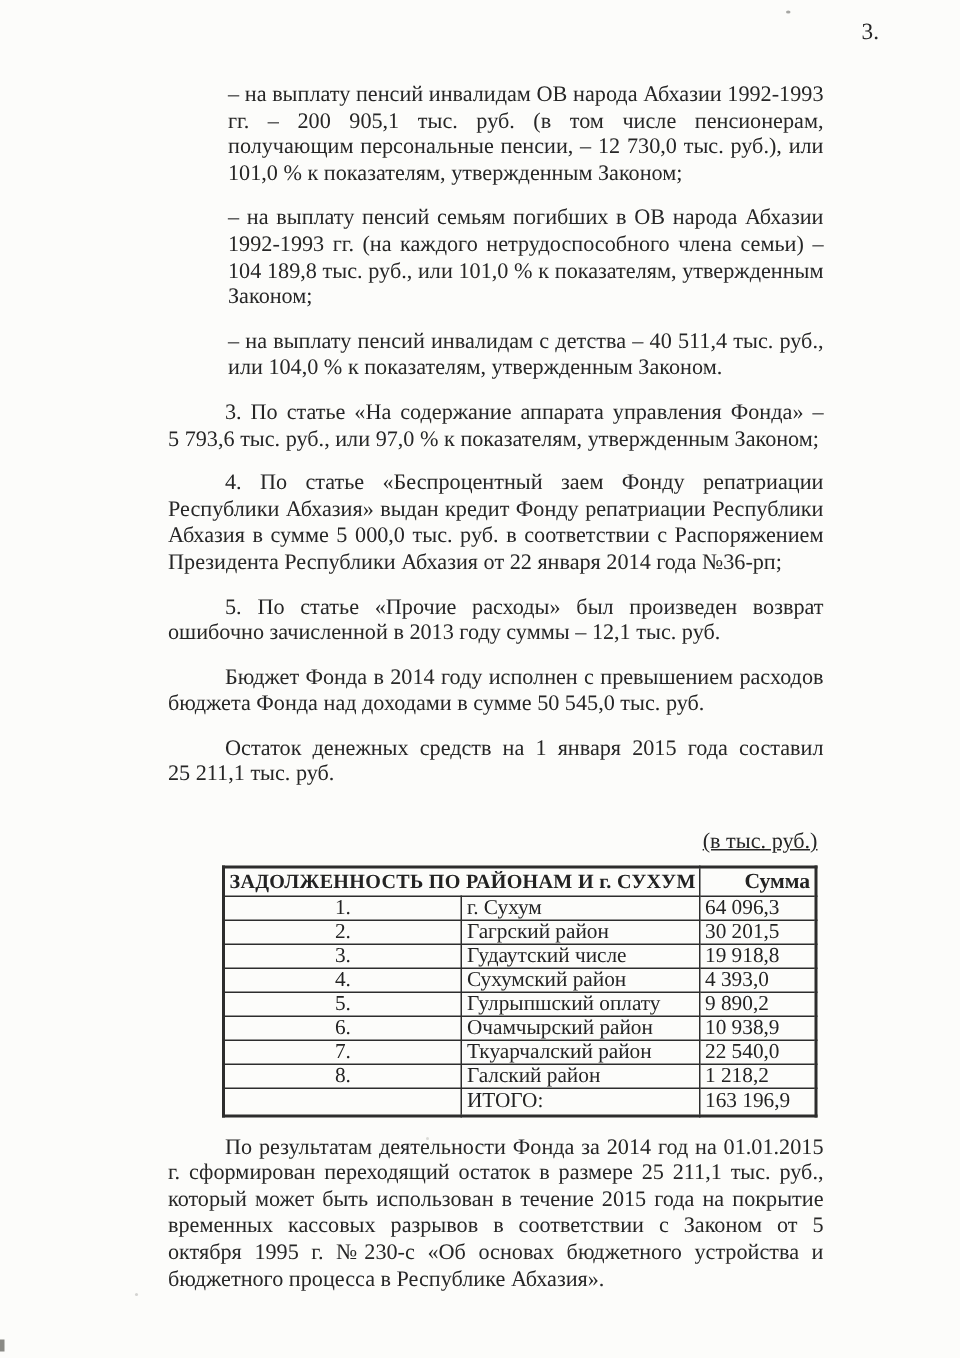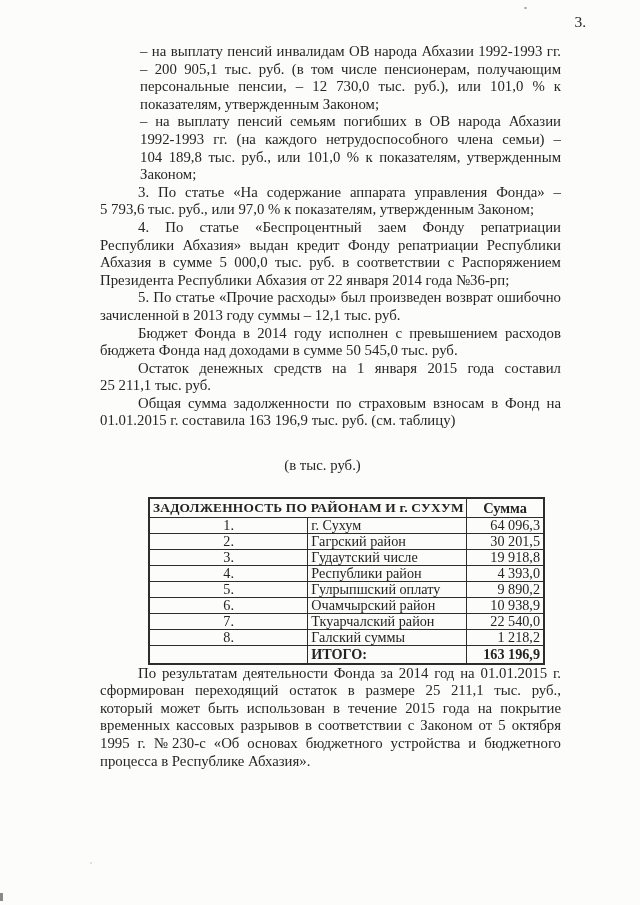--- a/index.html
+++ b/index.html
@@ -14,47 +14,47 @@
   .page { position: absolute; inset: 0; }
   .page-number {
     position: absolute; top: 13px; right: 54px;
     font-size: 15.5px;
   }
   .doc-body {
     position: absolute; left: 100px; top: 43px; width: 461px;
     font-size: 14.8px; line-height: 17.6px;
     text-align: justify;
   }
-  .doc-body p { margin: 0; }
+  .doc-body p { margin: 12px; }
   .bullet-list { margin-left: 40px; width: 421px; }
   .para { text-indent: 38px; }
   .units-note {
     margin-top: 27px; padding-right: 16px;
-    text-align: center; text-indent: 0;
+    text-align: right; text-indent: 0; text-decoration: underline;
   }
-  .table-wrap { margin-top: 22px; margin-left: 48px; width: 321px; }
+  .table-wrap { margin-top: 6px; margin-left: 48px; width: 321px; }
   table.debt {
     border-collapse: collapse; width: 397px;
     font-size: 14.2px; color: #232323;
     table-layout: fixed;
     border: 2px solid #2d2d2d;
   }
   table.debt td {
     border: 1px solid #2d2d2d;
     padding: 0 3px;
     height: 15px; line-height: 15px;
     overflow: hidden; white-space: nowrap;
   }
   td.c-num  { width: 33px; text-align: center; }
   td.c-name { width: 280px; padding-left: 8px; }
-  td.c-sum  { width: 70px; text-align: right; }
+  td.c-sum  { width: 70px; text-align: left; }
   tr.hdr td { font-weight: bold; height: 18px; line-height: 18px; }
   td.hdr-title { text-align: center; font-size: 13.4px; letter-spacing: 0.2px; }
-  td.hdr-sum { text-align: center; font-size: 14.4px; }
-  tr.total td { font-weight: bold; height: 17px; line-height: 17px; }
+  td.hdr-sum { text-align: right; font-size: 14.4px; }
+  tr.total td { font-weight: normal; height: 17px; line-height: 17px; }
   .closing { margin-top: 32px; }
   .speck { position: absolute; border-radius: 50%; background: #8a8a86; }
   .speck.s1 { left: 524px; top: 7px; width: 3px; height: 2px; opacity: .75; }
   .speck.s3 { left: 90px; top: 862px; width: 2px; height: 2px; opacity: .35; }
   .speck.s4 { left: 284px; top: 758px; width: 2px; height: 2px; opacity: .3; }
   .corner-mark {
     position: absolute; left: 0; top: 893px; width: 3px; height: 8px;
     background: #6d6d68; opacity: .8;
   }
 </style>
@@ -63,28 +63,28 @@
 
 <div class="page">
 
   <div class="page-number">3.</div>
 
   <div class="doc-body">
 
     <div class="bullet-list">
       <p>– на выплату пенсий инвалидам ОВ народа Абхазии 1992-1993 гг. – 200&nbsp;905,1 тыс. руб. (в том числе пенсионерам, получающим персональные пенсии, – 12&nbsp;730,0 тыс. руб.), или 101,0 % к показателям, утвержденным Законом;</p>
       <p>– на выплату пенсий семьям погибших в ОВ народа Абхазии 1992-1993 гг. (на каждого нетрудоспособного члена семьи) – 104&nbsp;189,8 тыс. руб., или 101,0 % к показателям, утвержденным Законом;</p>
+      <p>– на выплату пенсий инвалидам с детства – 40&nbsp;511,4 тыс. руб., или 104,0 % к показателям, утвержденным Законом.</p>
     </div>
 
     <p class="para">3. По статье «На содержание аппарата управления Фонда» – 5&nbsp;793,6 тыс. руб., или 97,0 % к показателям, утвержденным Законом;</p>
     <p class="para">4. По статье «Беспроцентный заем Фонду репатриации Республики Абхазия» выдан кредит Фонду репатриации Республики Абхазия в сумме 5&nbsp;000,0 тыс. руб. в соответствии с Распоряжением Президента Республики Абхазия от 22 января 2014 года №36-рп;</p>
     <p class="para">5. По статье «Прочие расходы» был произведен возврат ошибочно зачисленной в 2013 году суммы – 12,1 тыс. руб.</p>
     <p class="para">Бюджет Фонда в 2014 году исполнен с превышением расходов бюджета Фонда над доходами в сумме 50&nbsp;545,0 тыс. руб.</p>
     <p class="para">Остаток денежных средств на 1 января 2015 года составил 25&nbsp;211,1 тыс. руб.</p>
-    <p class="para">Общая сумма задолженности по страховым взносам в Фонд на 01.01.2015 г. составила 163&nbsp;196,9 тыс. руб. (см. таблицу)</p>
 
     <div class="units-note">(в тыс. руб.)</div>
 
     <div class="table-wrap">
       <table class="debt">
         <tbody>
           <tr class="hdr">
             <td class="hdr-title" colspan="2">ЗАДОЛЖЕННОСТЬ ПО РАЙОНАМ И г. СУХУМ</td>
             <td class="hdr-sum c-sum">Сумма</td>
           </tr>
@@ -98,41 +98,41 @@
             <td class="c-name">Гагрский район</td>
             <td class="c-sum">30&nbsp;201,5</td>
           </tr>
           <tr>
             <td class="c-num">3.</td>
             <td class="c-name">Гудаутский числе</td>
             <td class="c-sum">19&nbsp;918,8</td>
           </tr>
           <tr>
             <td class="c-num">4.</td>
-            <td class="c-name">Республики район</td>
+            <td class="c-name">Сухумский район</td>
             <td class="c-sum">4&nbsp;393,0</td>
           </tr>
           <tr>
             <td class="c-num">5.</td>
             <td class="c-name">Гулрыпшский оплату</td>
             <td class="c-sum">9&nbsp;890,2</td>
           </tr>
           <tr>
             <td class="c-num">6.</td>
             <td class="c-name">Очамчырский район</td>
             <td class="c-sum">10&nbsp;938,9</td>
           </tr>
           <tr>
             <td class="c-num">7.</td>
             <td class="c-name">Ткуарчалский район</td>
             <td class="c-sum">22&nbsp;540,0</td>
           </tr>
           <tr>
             <td class="c-num">8.</td>
-            <td class="c-name">Галский суммы</td>
+            <td class="c-name">Галский район</td>
             <td class="c-sum">1&nbsp;218,2</td>
           </tr>
           <tr class="total">
             <td class="c-num"></td>
             <td class="c-name">ИТОГО:</td>
             <td class="c-sum">163&nbsp;196,9</td>
           </tr>
         </tbody>
       </table>
     </div>

